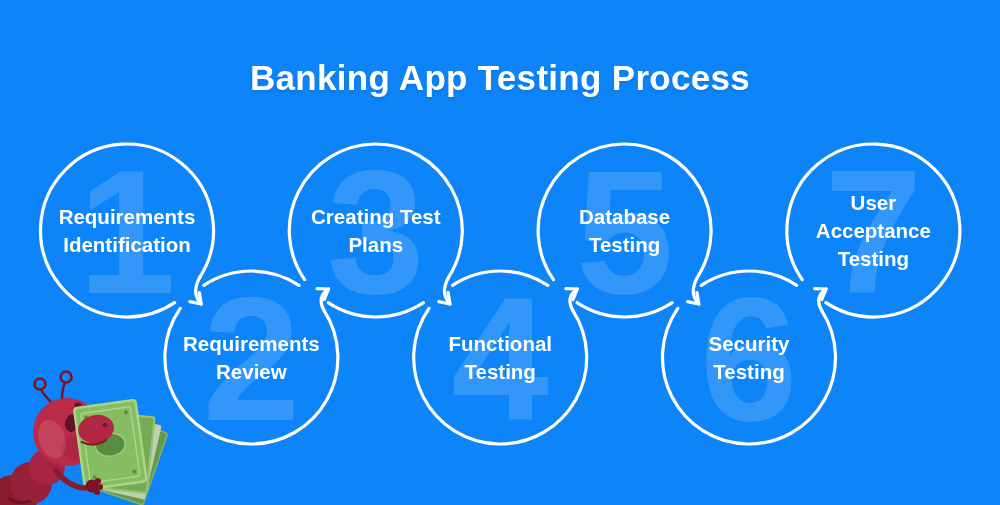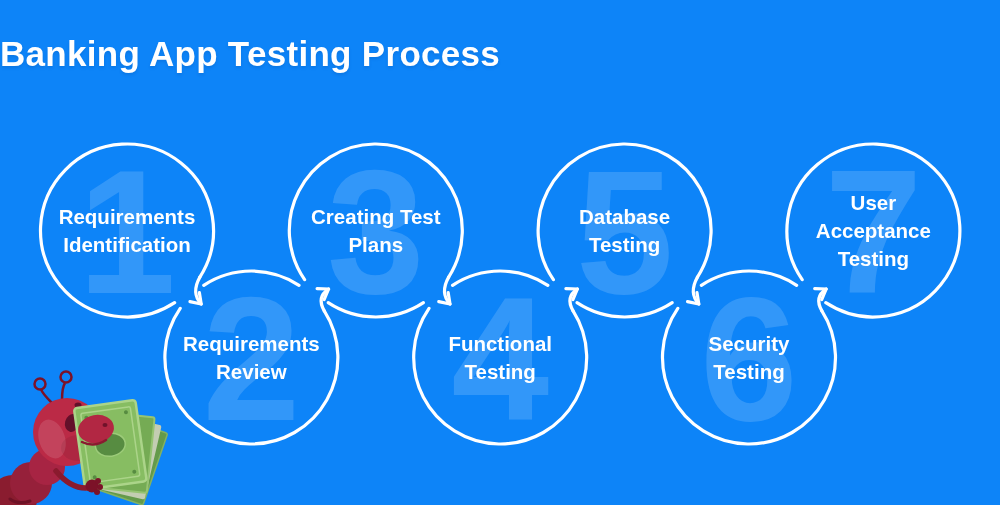--- a/index.html
+++ b/index.html
@@ -2,22 +2,22 @@
 <html><head>
 <meta charset="utf-8">
 <style>
   html,body { margin:0; padding:0; }
   .stage {
     position:relative; width:1000px; height:505px; overflow:hidden;
     background:#0d84f8;
     font-family:"Liberation Sans", sans-serif;
   }
   .title {
-    position:absolute; top:34px; left:0; right:0;
-    font-size:35px; font-weight:700; color:#ffffff;
+    position:absolute; top:58px; left:0; right:0;
+    text-align:center; font-size:35px; font-weight:700; color:#ffffff;
     letter-spacing:0.3px; line-height:40px;
     text-shadow:0 2px 3px rgba(0,60,140,0.18);
   }
   #diagram { position:absolute; left:0; top:0; }
   .ant { position:absolute; left:0; top:355px; }
   .outline, .arrowline {
     fill:none; stroke:#ffffff; stroke-width:3.2;
     stroke-linecap:round; stroke-linejoin:round;
   }
   text { text-anchor:middle; font-family:"Liberation Sans", sans-serif; }

